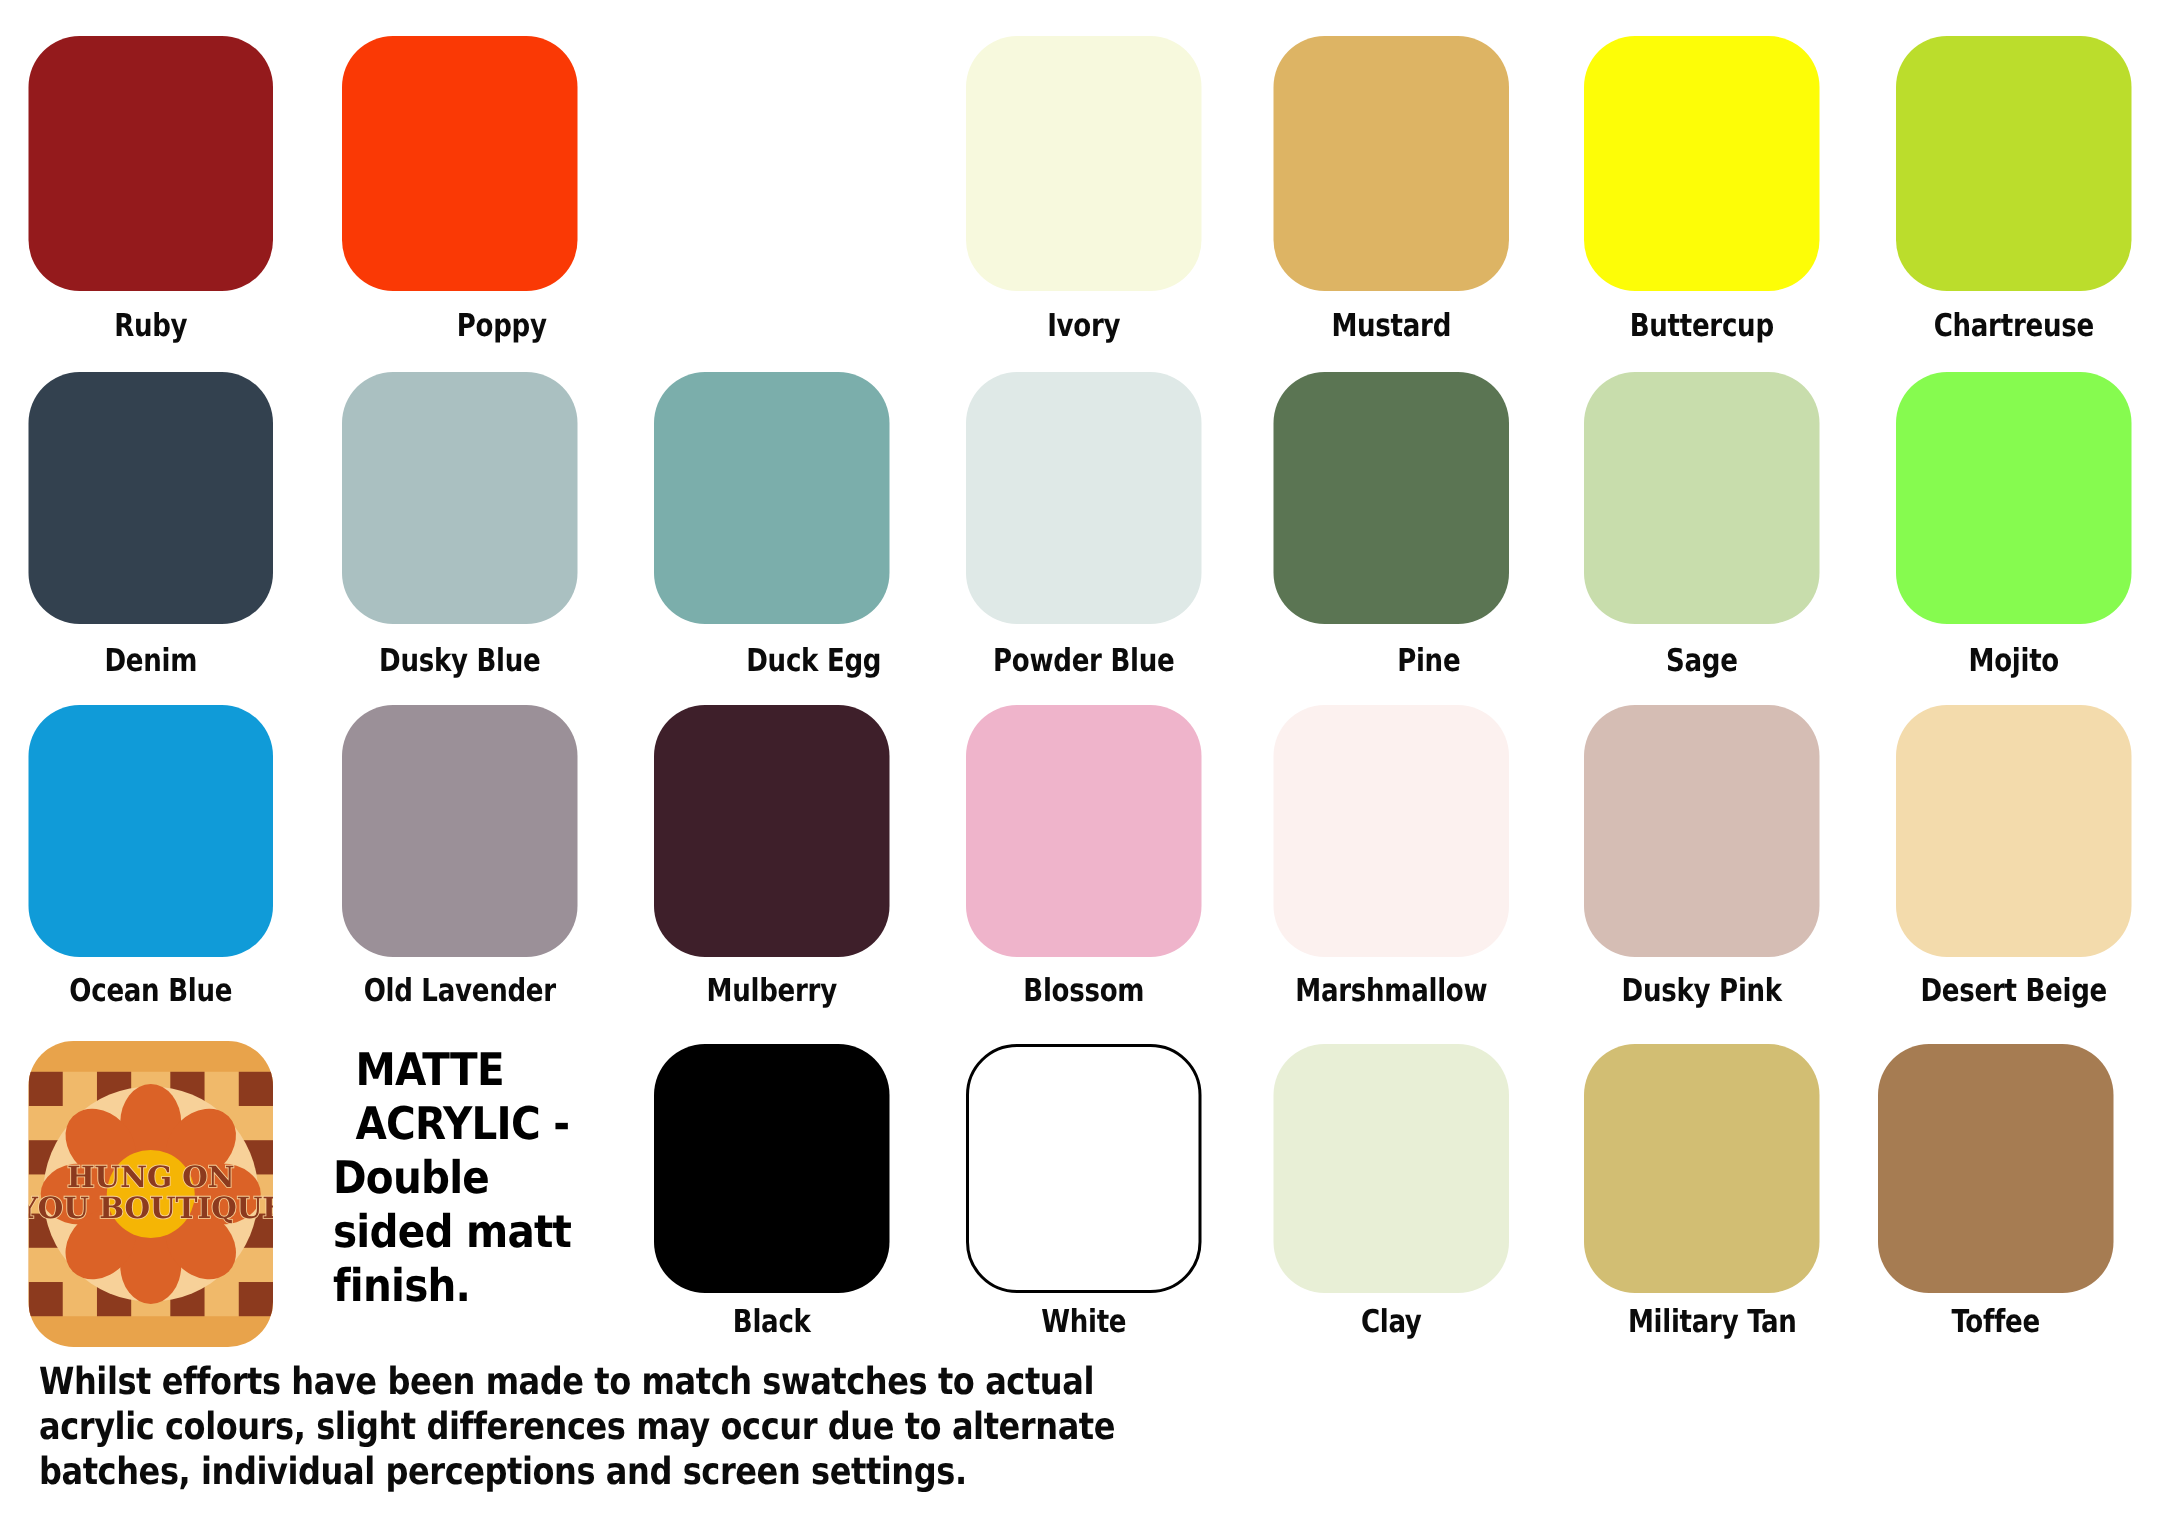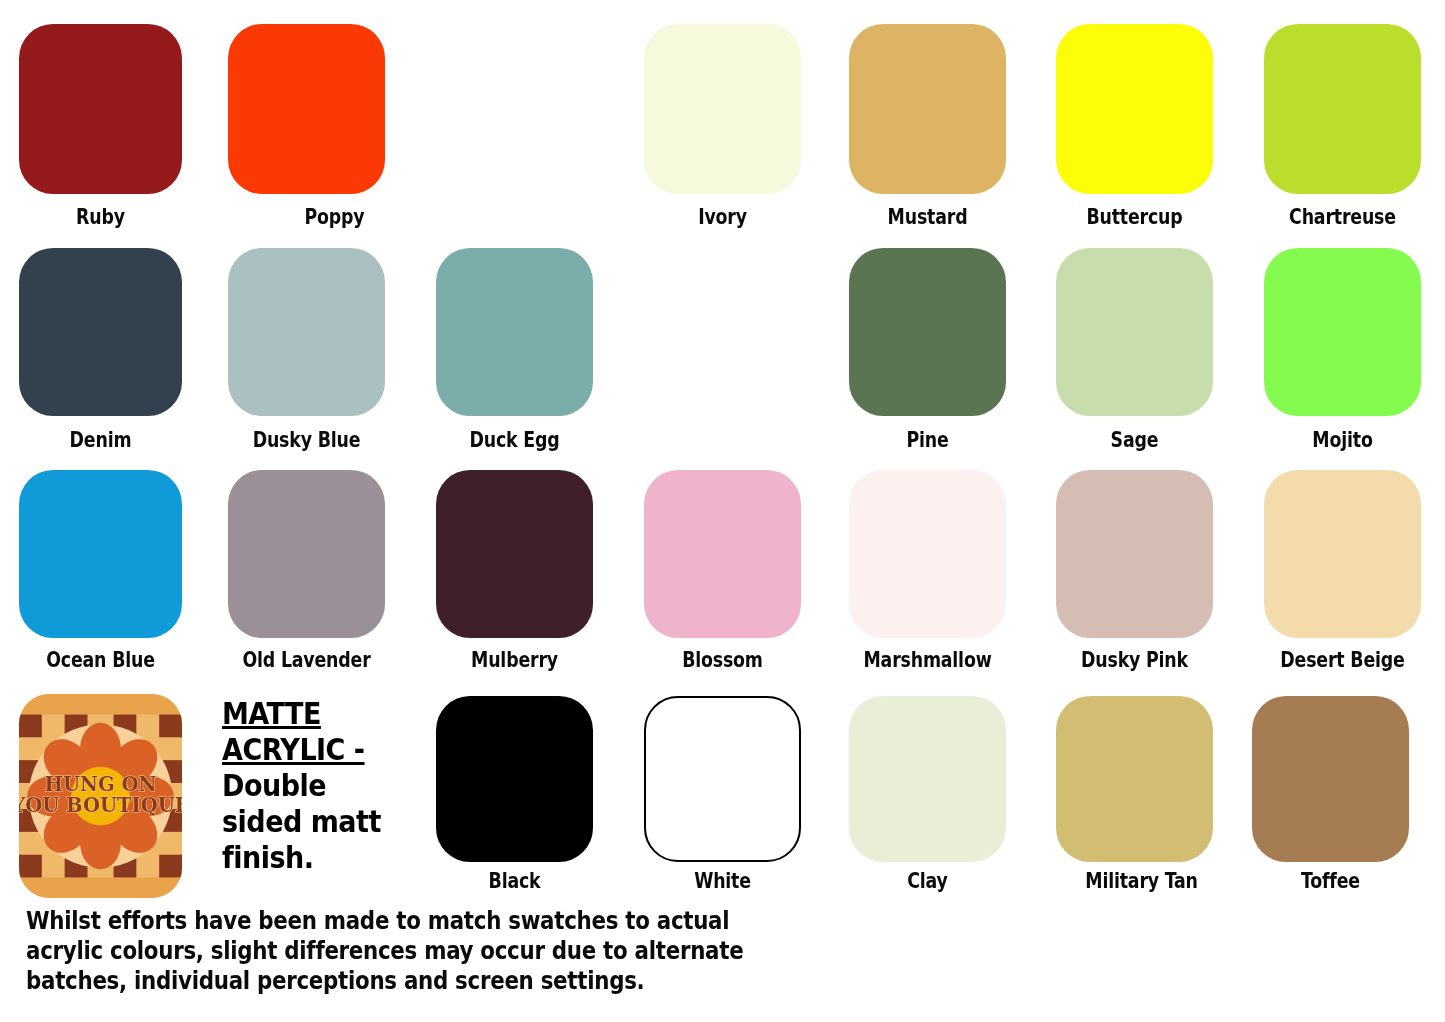--- a/index.html
+++ b/index.html
@@ -64,21 +64,21 @@
   }
   #matte-block .ml{
     font-family:"DejaVu Sans Condensed","Liberation Sans", sans-serif;
     font-weight:bold;
     font-size:30px;
     line-height:36px;
     color:#000;
     letter-spacing:-0.5px;
     white-space:nowrap;
   }
-  #matte-block .ml.und{ text-decoration:underline; text-underline-offset:2px; }
+  #matte-block .ml.und{ text-underline-offset:2px;margin-left:15px; }
 
   
   #disclaimer{
     position:absolute;
     left:26px; top:906px;
     width:760px;
     font-family:"DejaVu Sans Condensed","Liberation Sans", sans-serif;
     font-weight:bold;
     font-size:25px;
     line-height:30px;
@@ -118,25 +118,29 @@
       <div class="label" style="top: 181px;">Chartreuse</div>
     </div>
     <div class="cell" style="left: 19px; top: 248px; width: 163px; height: 214px;">
       <div class="swatch" style="left: 0px; top: 0px; width: 163px; height: 168px; background: rgb(51, 65, 79);"></div>
       <div class="label" style="top: 180px;">Denim</div>
     </div>
     <div class="cell" style="left: 228px; top: 248px; width: 157px; height: 214px;">
       <div class="swatch" style="left: 0px; top: 0px; width: 157px; height: 168px; background: rgb(170, 192, 193);"></div>
       <div class="label" style="top: 180px;">Dusky Blue</div>
     </div>
-    <div class="cell" style="left: 436px; top: 248px; width: 157px; height: 214px;">
+    <div class="cell" style="left: 436px; top: 248px; width: 157px; height: 214px; padding-left: 28px;">
       <div class="swatch" style="left: 0px; top: 0px; width: 157px; height: 168px; background: rgb(123, 174, 171);"></div>
       <div class="label" style="top: 180px;">Duck Egg</div>
     </div>
-    <div class="cell" style="left: 849px; top: 248px; width: 157px; height: 214px;">
+    <div class="cell" style="left: 644px; top: 248px; width: 157px; height: 214px;">
+      <div class="swatch" style="left: 0px; top: 0px; width: 157px; height: 168px; background: rgb(223, 233, 231);"></div>
+      <div class="label" style="top: 180px;">Powder Blue</div>
+    </div>
+    <div class="cell" style="left: 849px; top: 248px; width: 157px; height: 214px; padding-left: 25px;">
       <div class="swatch" style="left: 0px; top: 0px; width: 157px; height: 168px; background: rgb(91, 117, 83);"></div>
       <div class="label" style="top: 180px;">Pine</div>
     </div>
     <div class="cell" style="left: 1056px; top: 248px; width: 157px; height: 214px;">
       <div class="swatch" style="left: 0px; top: 0px; width: 157px; height: 168px; background: rgb(200, 221, 172);"></div>
       <div class="label" style="top: 180px;">Sage</div>
     </div>
     <div class="cell" style="left: 1264px; top: 248px; width: 157px; height: 214px;">
       <div class="swatch" style="left: 0px; top: 0px; width: 157px; height: 168px; background: rgb(134, 251, 79);"></div>
       <div class="label" style="top: 180px;">Mojito</div>

